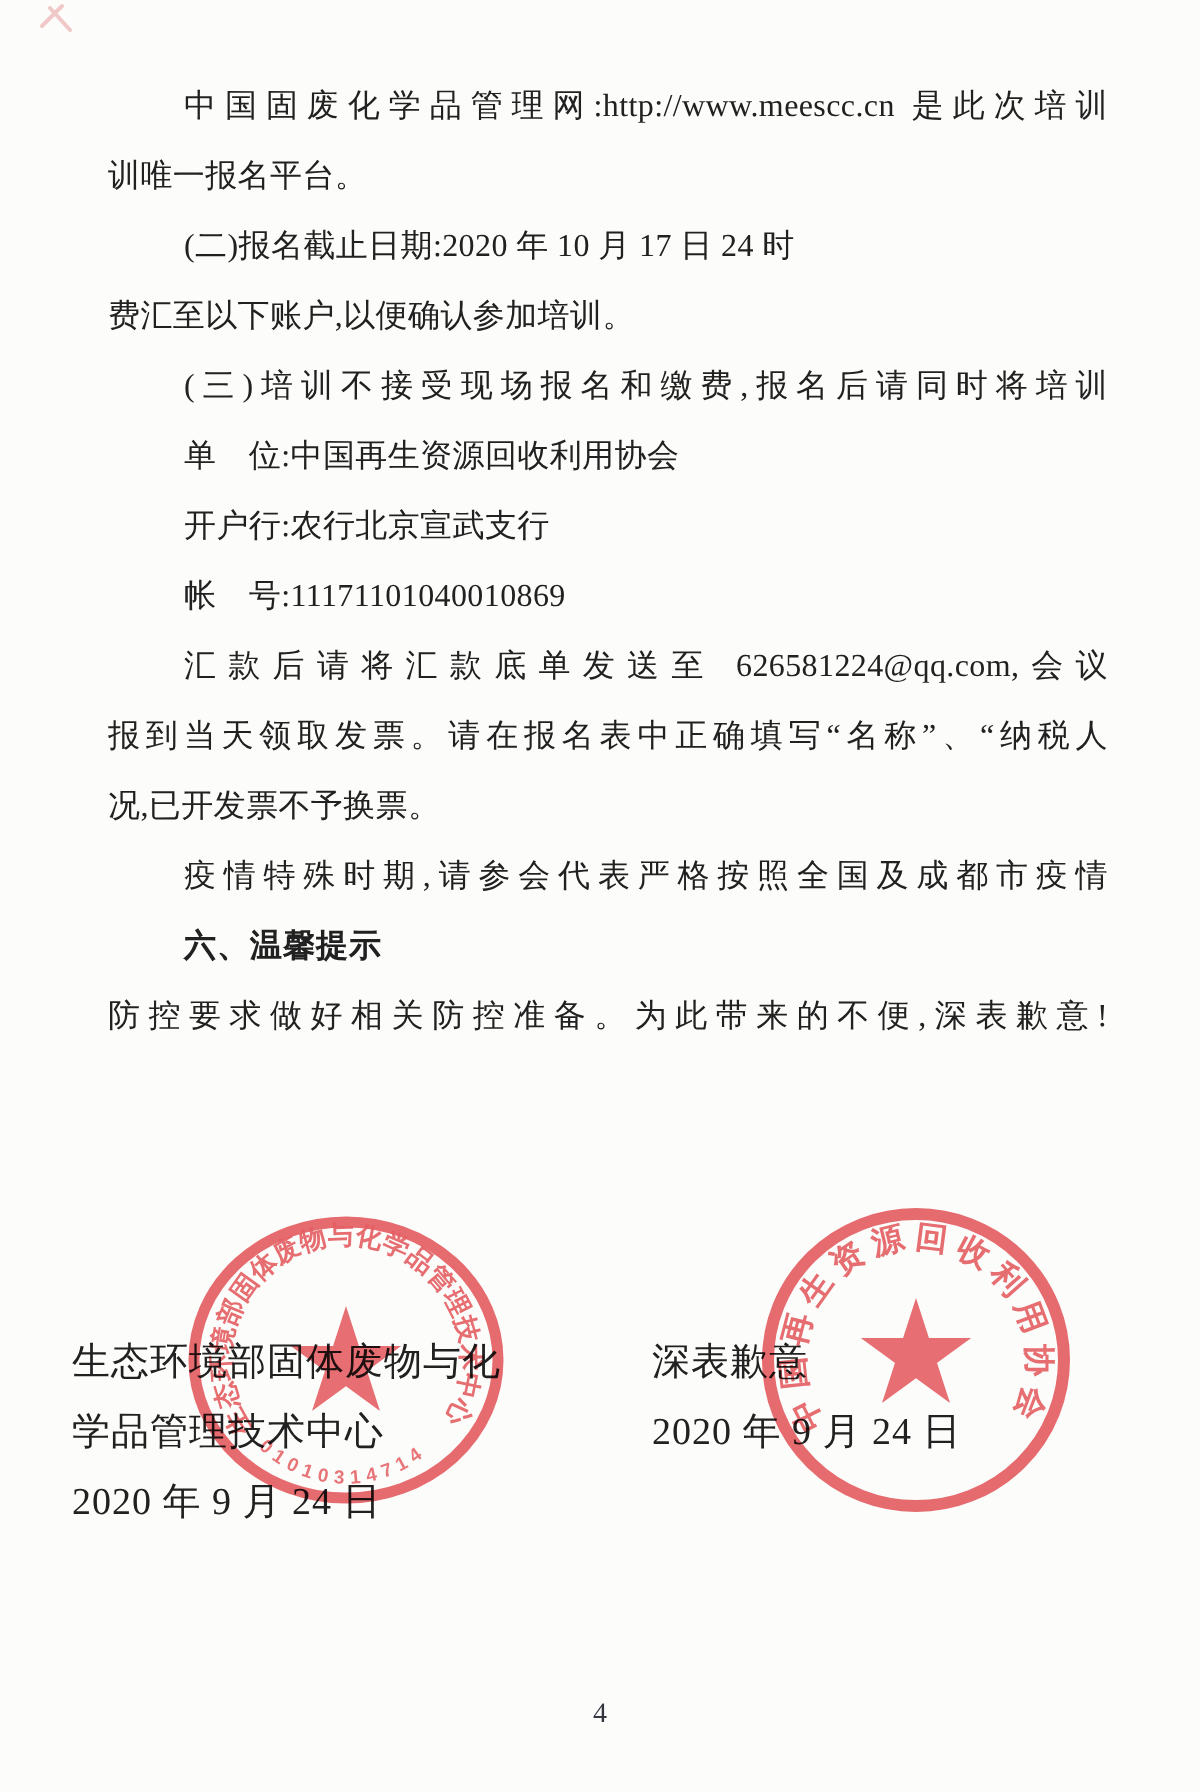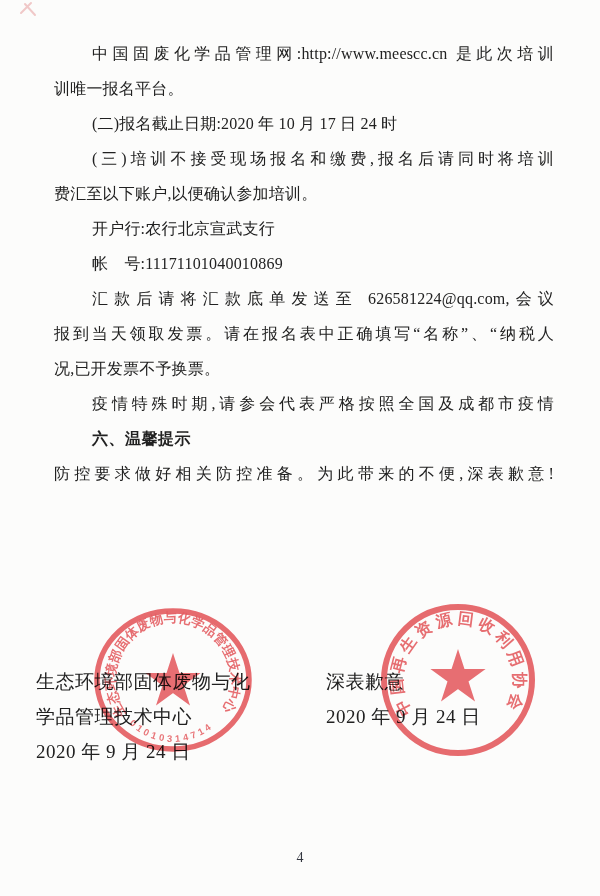--- a/index.html
+++ b/index.html
@@ -40,22 +40,23 @@
 <div class="page">
 
   <svg class="stray" width="30" height="20" viewBox="0 0 30 20">
     <path d="M3 13 L13 3 M7 4 L17 15" stroke="#e28a8a" stroke-width="2" fill="none" opacity="0.45" stroke-linecap="round"></path>
   </svg>
 
   <div class="body-text">
     <div class="ln indent fill">中国固废化学品管理网:http://www.meescc.cn 是此次培训</div>
     <div class="ln">训唯一报名平台。</div>
     <div class="ln indent">(二)报名截止日期:2020 年 10 月 17 日 24 时</div>
+    <div class="ln">费汇至以下账户,以便确认参加培训。</div>
     <div class="ln indent fill">(三)培训不接受现场报名和缴费,报名后请同时将培训</div>
-    <div class="ln">费汇至以下账户,以便确认参加培训。</div>
+    <div class="ln indent">单　位:中国再生资源回收利用协会</div>
     <div class="ln indent">开户行:农行北京宣武支行</div>
     <div class="ln indent">帐　号:11171101040010869</div>
     <div class="ln indent fill">汇款后请将汇款底单发送至 626581224@qq.com,会议</div>
     <div class="ln fill">报到当天领取发票。请在报名表中正确填写“名称”、“纳税人</div>
     <div class="ln">况,已开发票不予换票。</div>
     <div class="ln indent fill">疫情特殊时期,请参会代表严格按照全国及成都市疫情</div>
     <div class="ln indent bold">六、温馨提示</div>
     <div class="ln fill">防控要求做好相关防控准备。为此带来的不便,深表歉意!</div>
   </div>
 

